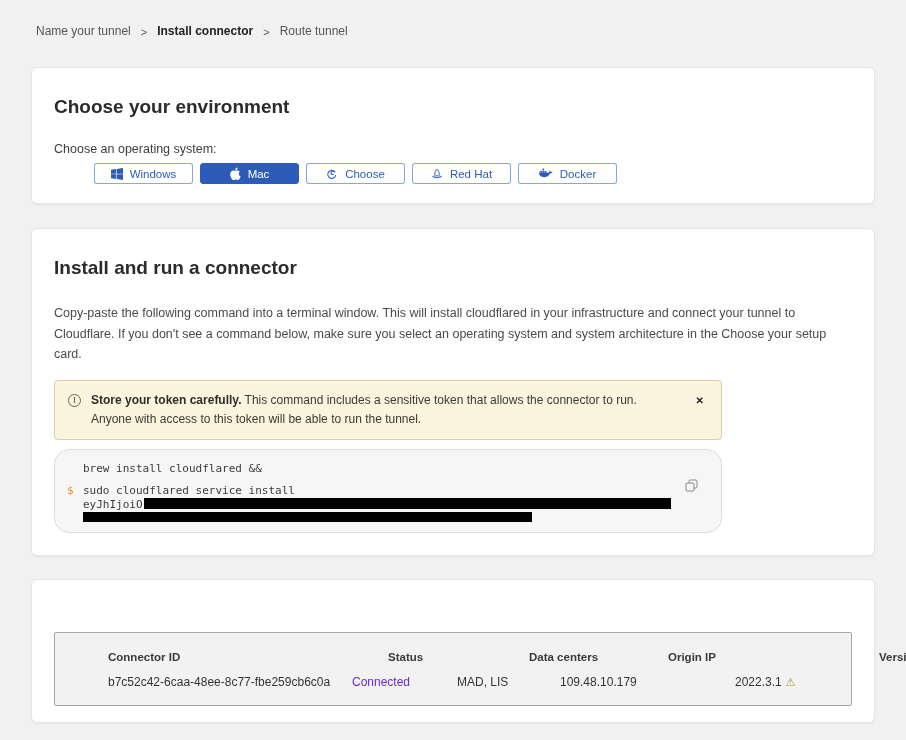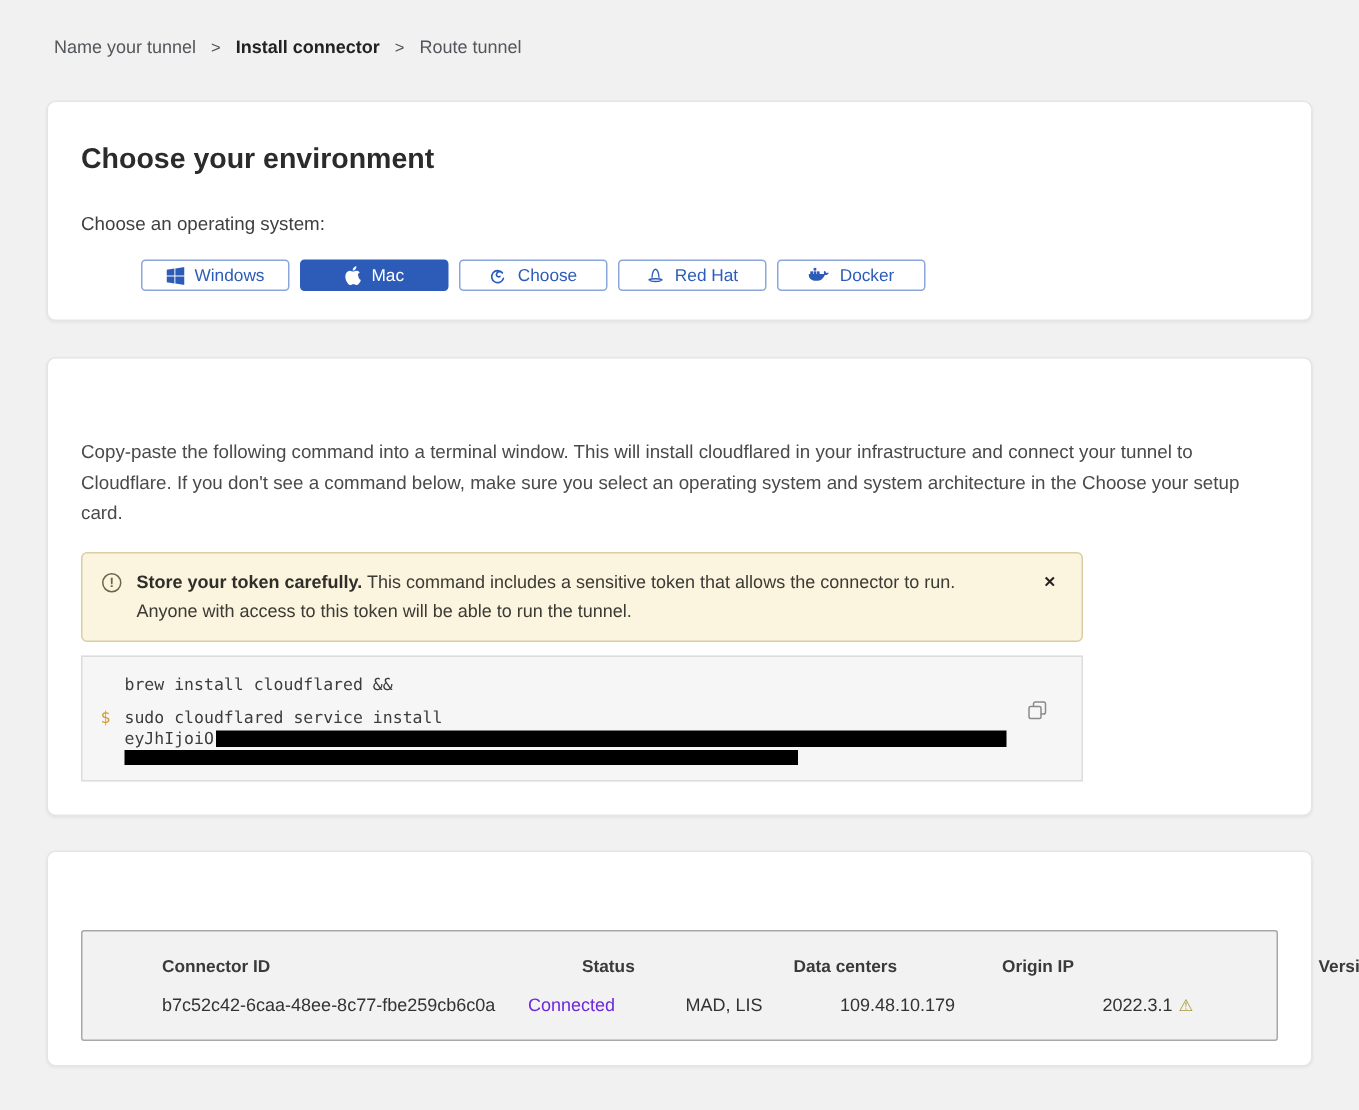--- a/index.html
+++ b/index.html
@@ -22,21 +22,21 @@
     border:1px solid #e5e5e5;
     border-radius:6px;
     margin:0 31px;
     box-shadow:0 1px 2px rgba(0,0,0,.05);
   }
   .card-title { font-size:19px; font-weight:bold; color:#2b2b2b; }
 
   
   .card-env { margin-top:29px; padding:28px 22px 19px; }
   .os-label { margin-top:24px; font-size:12.5px; color:#3f3f3f; }
-  .os-row { margin-top:17px; display:flex; gap:7px;padding-left:40px; }
+  .os-row { margin-top:7px; display:flex; gap:7px;padding-left:40px; }
   .os-btn {
     width:99px; height:21px;
     display:flex; align-items:center; justify-content:center; gap:7px;
     background:#fff;
     border:1px solid rgba(44,92,184,.55);
     border-radius:3px;
     color:#2c5cb8;
     font-size:11.5px;
     font-family:"Liberation Sans",sans-serif;
     cursor:pointer;
@@ -70,32 +70,32 @@
   .alert-close {
     position:absolute; right:17px; top:15px;
     font-size:10px; font-weight:bold; color:#222;
     background:none; border:none; cursor:pointer; line-height:1;
   }
 
   .codeblock {
     margin-top:9px; width:668px;
     background:#f6f6f7;
     border:1px solid #dcdcdc;
-    border-radius:0;
+    border-radius:15px;
     padding:12px 50px 10px 28px;
     position:relative;
     font-family:"DejaVu Sans Mono","Liberation Mono",monospace;
     font-size:11px; color:#3c3c3c;
   }
   .code-line1 { margin-bottom:9px; }
   .code-prompt {
     position:absolute; left:12px; top:34px;
     color:#d79b2c; font-size:11px;
   }
-  .code-line3 { display:flex; align-items:center; margin-top:1px; }
+  .code-line3 { display:flex; margin-top:1px; }
   .redact-bar1 { display:inline-block; width:535px; height:11px; background:#000; margin-left:1px; }
   .redact-bar2 { width:449px; height:10px; background:#000; margin-top:1px; }
   .copy-btn {
     position:absolute; right:23px; top:29px;
     background:none; border:none; cursor:pointer; padding:0; line-height:0;
   }
 
   
   .card-connectors { margin-top:23px; padding:28px 22px 16px; }
   .conn-table {
@@ -176,20 +176,21 @@
             </g>
           </svg>
       </span>
       <span>Docker</span>
     </button>
 
   </div>
 </section>
 
 <section class="card card-install">
+  <h2 class="card-title">Install and run a connector</h2>
   <p class="install-desc">Copy-paste the following command into a terminal window. This will install cloudflared in your infrastructure and connect your tunnel to Cloudflare. If you don't see a command below, make sure you select an operating system and system architecture in the Choose your setup card.</p>
 
   <div class="alert">
     <span class="alert-icon">!</span>
     <span class="alert-text">
       <b>Store your token carefully.</b><span> This command includes a sensitive token that allows the connector to run. Anyone with access to this token will be able to run the tunnel.</span>
     </span>
     <button class="alert-close">✕</button>
   </div>
 

